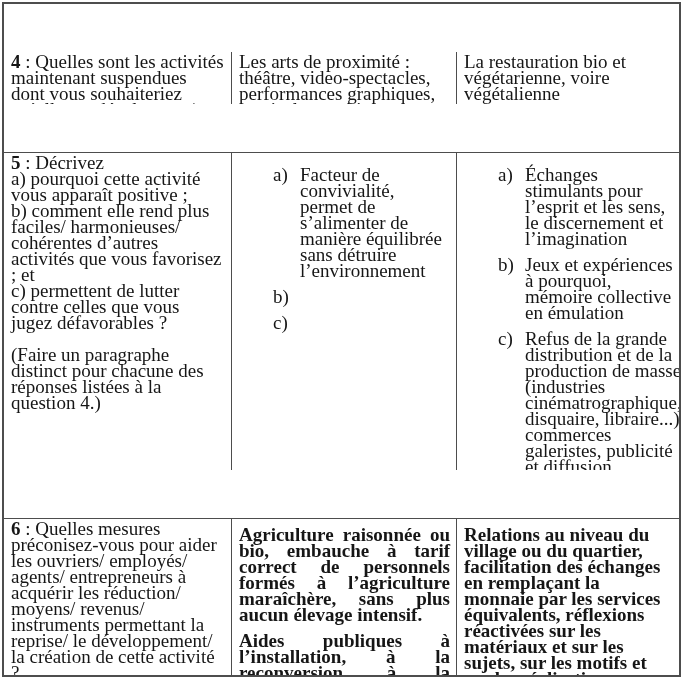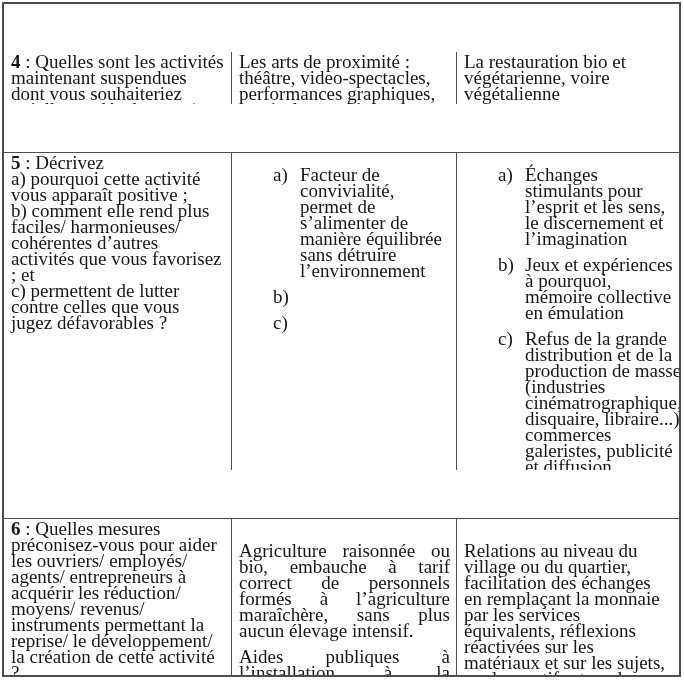--- a/index.html
+++ b/index.html
@@ -39,21 +39,21 @@
     margin-left: 34px;
     margin-bottom: 10px;
   }
   .list-marker {
     width: 27px;
     flex: 0 0 27px;
   }
   .list-text { flex: 1; }
   .para-justify { text-align: justify; margin: 0 0 10px 0; }
   .para { margin: 0; }
-  .answers-top-pad { padding-top: 24px; }
+  .answers-top-pad { padding-top: 8px; font-weight: bold; }
 </style>
 </head>
 <body>
 
 <div class="page">
   <div class="doc-table">
 
     <div class="cell">
       <span class="qnum">4</span><span> : Quelles sont les activités maintenant suspendues dont vous souhaiteriez qu’elles se développent/ reprennent ou celles qui devraient être inventées en remplacement ?</span>
     </div>
@@ -62,20 +62,21 @@
     </div>
     <div class="cell border-left">
       <p class="para">La restauration bio et végétarienne, voire végétalienne</p>
     </div>
 
     <div class="cell border-top">
       <span class="qnum">5</span><span class="pre-line"> : Décrivez
 a) pourquoi cette activité vous apparaît positive ;
 b) comment elle rend plus faciles/ harmonieuses/ cohérentes d’autres activités que vous favorisez ; et
 c) permettent de lutter contre celles que vous jugez défavorables ?</span>
+      <div class="note">(Faire un paragraphe distinct pour chacune des réponses listées à la question 4.)</div>
     </div>
     <div class="cell border-left border-top answer-list">
       <div class="list-item">
         <span class="list-marker">a)</span>
         <span class="list-text">Facteur de convivialité, permet de s’alimenter de manière équilibrée sans détruire l’environnement</span>
       </div>
       <div class="list-item">
         <span class="list-marker">b)</span>
       </div>
       <div class="list-item">

